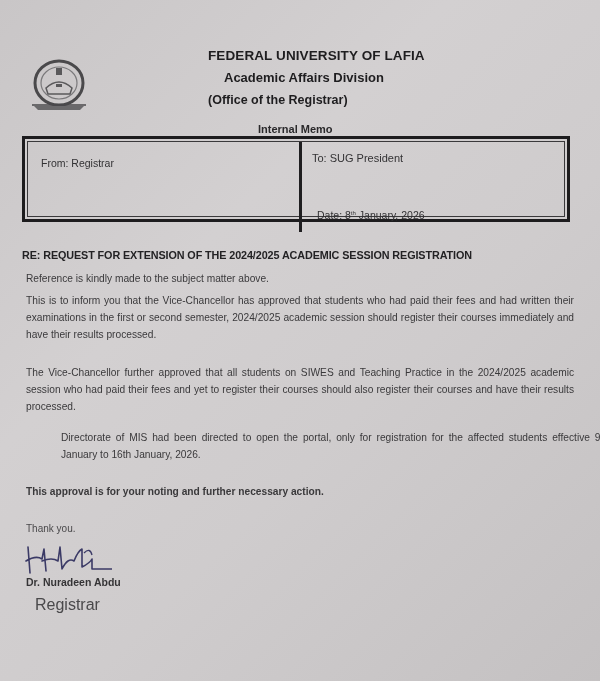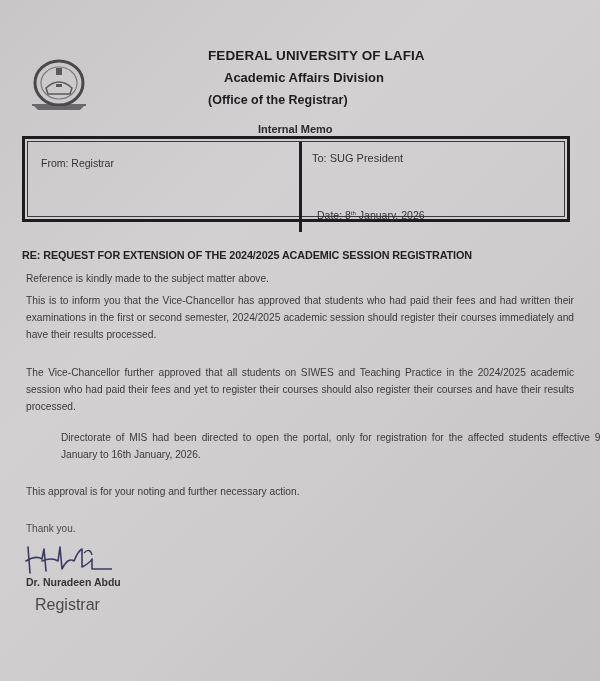--- a/index.html
+++ b/index.html
@@ -45,21 +45,21 @@
       white-space: nowrap; letter-spacing: -0.1px;
     }
     .para {
       position: absolute; left: 26px; width: 548px; font-size: 10.2px; line-height: 17px; color: #3a393b;
       text-align: justify;
     }
     .p1 { top: 270px; }
     .p2 { top: 292px; }
     .p3 { top: 364px; }
     .p4 { top: 429px; margin-left: 35px; }
-    .p5 { top: 483px; }
+    .p5 { top: 483px; font-weight: bold; }
 
     .thanks { position: absolute; left: 26px; top: 523px; font-size: 10px; color: #4a494b; }
     .signature { position: absolute; left: 22px; top: 543px; width: 90px; height: 34px; }
     .signer { position: absolute; left: 26px; top: 576px; font-size: 10.5px; font-weight: bold; color: #353436; }
     .signer-title { position: absolute; left: 35px; top: 596px; font-size: 16px; color: #4a494b; }
   </style>
 </head>
 <body>
 
 <div class="page">

